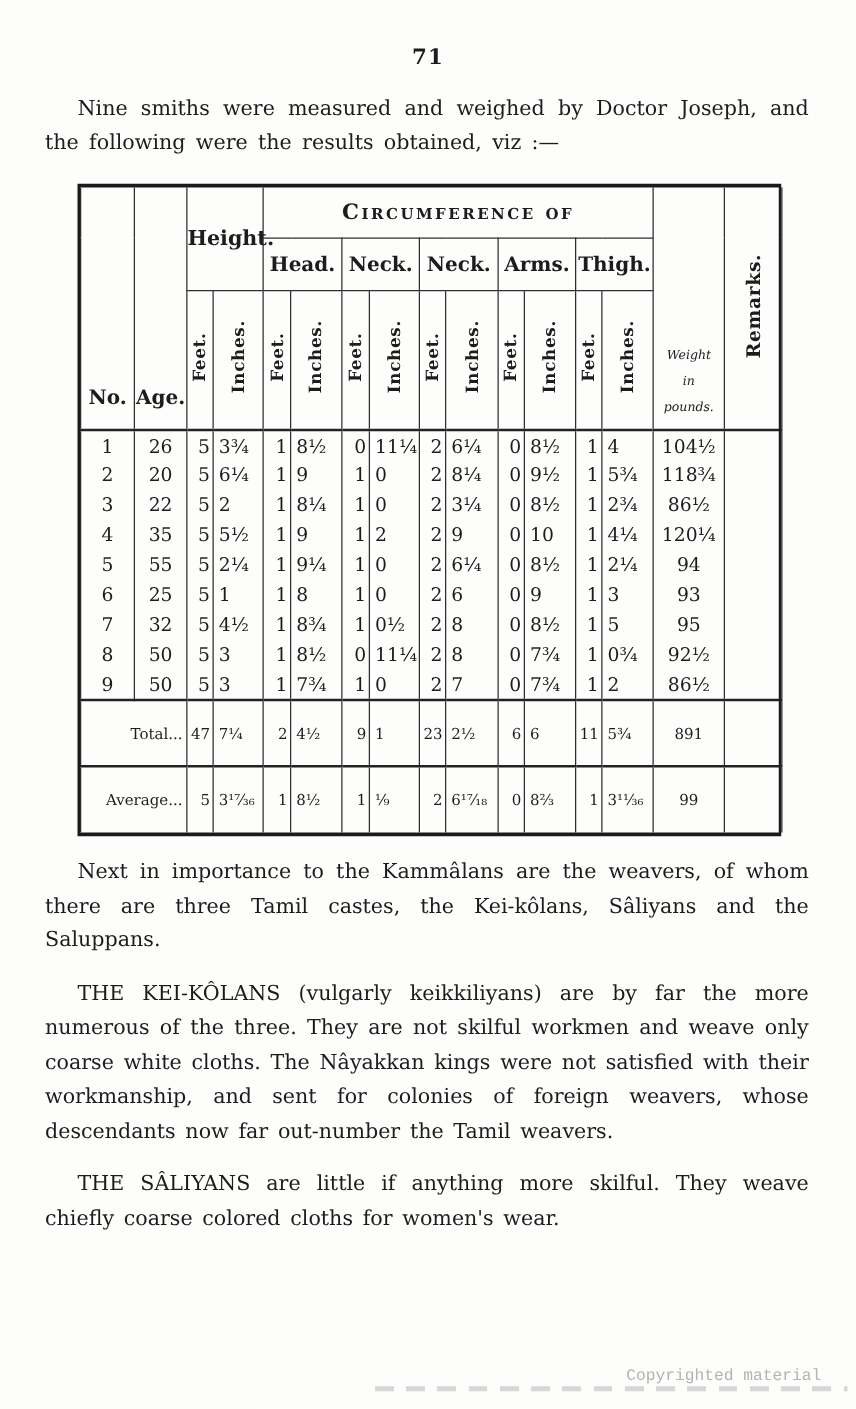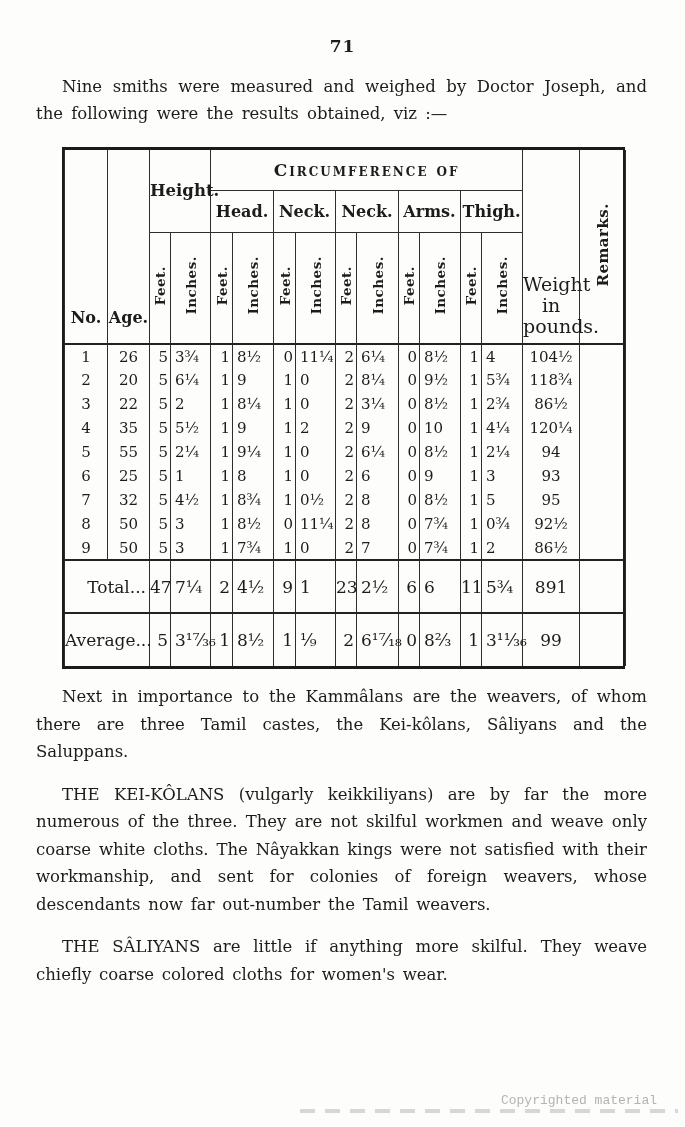--- a/index.html
+++ b/index.html
@@ -18,28 +18,28 @@
   
   .table-wrap { margin:20px 0 0 62px; width:563px; border:2px solid #1b1b1b; border-top-width:3px; border-bottom-width:3px; }
   table { border-collapse:collapse; width:100%; table-layout:fixed; }
   th,td { border-left:1px solid #2e2e2e; border-right:1px solid #2e2e2e; font-weight:normal; vertical-align:middle; }
   th.circ-hdr { height:40px; font-variant:small-caps; font-size:17px; letter-spacing:2px; border-bottom:1px solid #2e2e2e; font-weight:bold; }
   th.group-hdr { height:42px; font-size:16px; font-weight:bold; border-bottom:1px solid #2e2e2e; }
   th.height-hdr { font-size:16.5px; font-weight:bold; border-bottom:1px solid #2e2e2e; }
   th.corner-hdr { vertical-align:bottom; padding-bottom:16px; font-size:16px; font-weight:bold; border-bottom:2px solid #222; }
   th.sub-hdr { height:112px; text-align:center; border-bottom:2px solid #222; }
   .vert { writing-mode:vertical-rl; transform:rotate(180deg); display:inline-block; font-weight:bold; font-size:13.5px; letter-spacing:.5px; white-space:nowrap; }
-  th.weight-hdr { vertical-align:bottom; padding-bottom:6px; font-size:19px; line-height:21px; border-bottom:2px solid #222; text-align:center; }
+  th.weight-hdr { vertical-align:bottom; padding-bottom:6px; font-size:10px; line-height:21px; border-bottom:2px solid #222; text-align:center;font-style:italic; }
   th.remarks-hdr { border-bottom:2px solid #222; text-align:center; }
   th.remarks-hdr .vert { font-size:15px; }
   tbody td { height:24px; font-size:15px; }
   td.ft { text-align:right; padding-right:2px; }
   td.in { text-align:left; padding-left:4px; }
   td.num { text-align:center; }
-  tr.sum-row td { border-top:2px solid #222; height:53px; font-size:17px; }
+  tr.sum-row td { border-top:2px solid #222; height:53px; font-size:12px; }
   td.sum-lbl { text-align:right; padding-right:3px; font-size:16px; }
   
   .para {
     margin:15px 38px 0 36px; font-size:16.5px; line-height:27.5px;
     text-align:justify; text-indent:26px; word-spacing:2.5px;
   }
   .para.first { margin-top:14px; }
   
   .copyright {
     position:absolute; top:1093px; right:28px;

